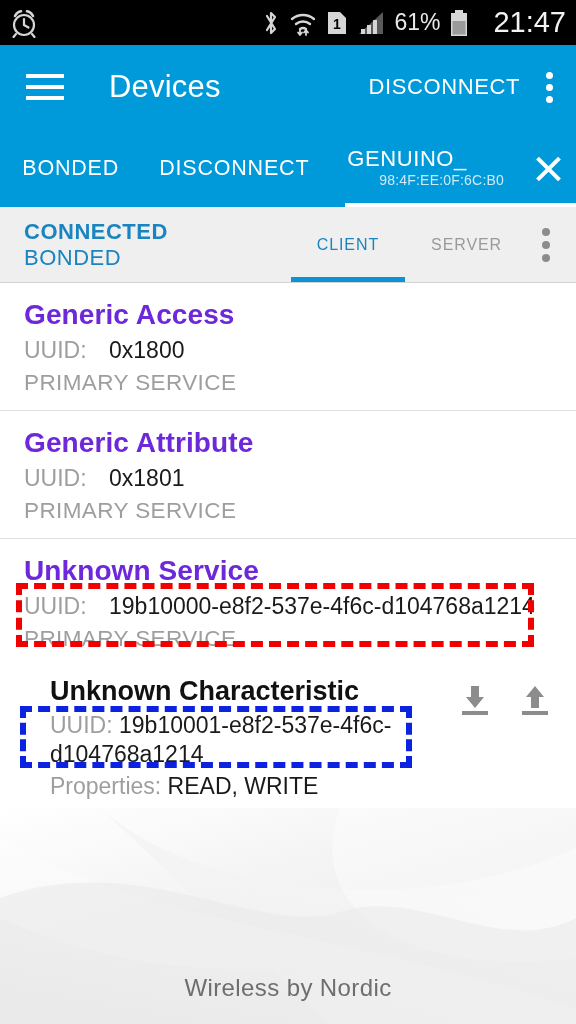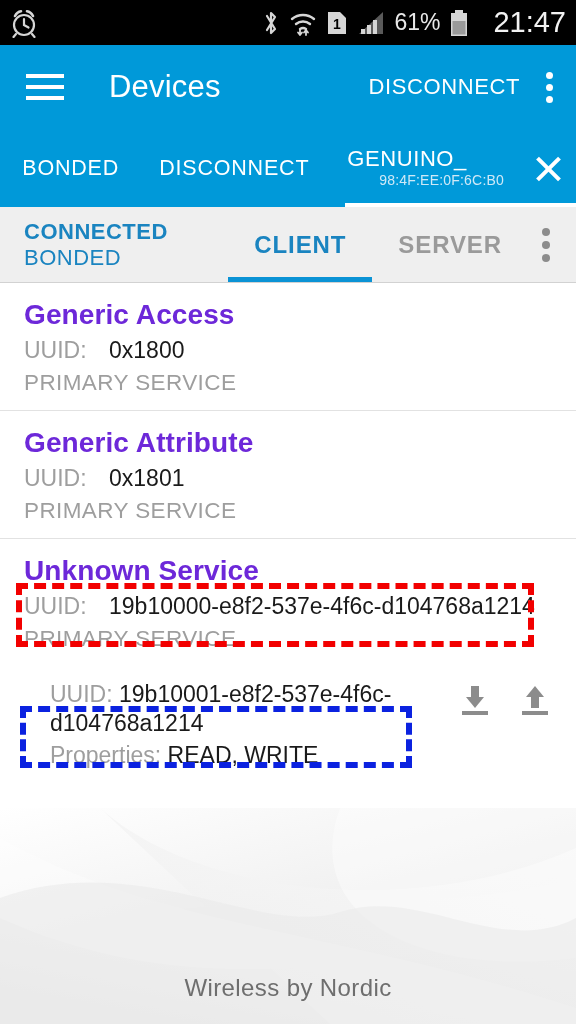--- a/index.html
+++ b/index.html
@@ -73,21 +73,21 @@
   .subbar {
     height:76px; background:#efefef; display:flex; align-items:center;
     position:relative; border-bottom:1px solid #d2d2d2;
   }
   .conn-block { padding-left:24px; display:flex; flex-direction:column; line-height:1.16; }
   .conn-state { color:#1a84c0; font-size:22px; font-weight:bold; letter-spacing:0.5px; }
   .conn-bond  { color:#1a84c0; font-size:22px; letter-spacing:0.5px; }
   .subtabs { margin-left:auto; display:flex; align-items:stretch; height:100%; }
   .subtab {
     display:flex; align-items:center; justify-content:center;
-    font-size:24px; letter-spacing:0.9px; cursor:pointer; position:relative; padding:0 26px;font-weight:bold;
+    font-size:16px; letter-spacing:0.9px; cursor:pointer; position:relative; padding:0 26px;
   }
   .subtab.active { color:#1a84c0; }
   .subtab.inactive { color:#9a9a9a; }
   .subtab.active::after {
     content:""; position:absolute; left:0; right:0; bottom:0; height:5px; background:#0b93d5;
   }
   .subbar-kebab { display:flex; flex-direction:column; gap:5px; align-items:center;
                   padding:0 26px 0 14px; cursor:pointer; }
   .subbar-kebab i { width:8px; height:8px; border-radius:50%; background:#8c8c8c; display:block; }
 
@@ -248,20 +248,21 @@
     <div class="svc" style="border-bottom:none;">
       <div class="svc-title">Unknown Service</div>
       <div class="svc-line">
         <span>UUID:</span>
         <span class="val">19b10000-e8f2-537e-4f6c-d104768a1214</span>
       </div>
       <div class="svc-type">PRIMARY SERVICE</div>
     </div>
 
     <div class="chr">
+      <div class="chr-title">Unknown Characteristic</div>
       <div class="chr-line">
         <span>UUID:</span>
         <span class="val">19b10001-e8f2-537e-4f6c-d104768a1214</span>
       </div>
       <div class="chr-props">
         <span>Properties:</span>
         <span class="val">READ, WRITE</span>
       </div>
       <div class="chr-icons">
         <svg class="io-icon" viewBox="0 0 38 34">

